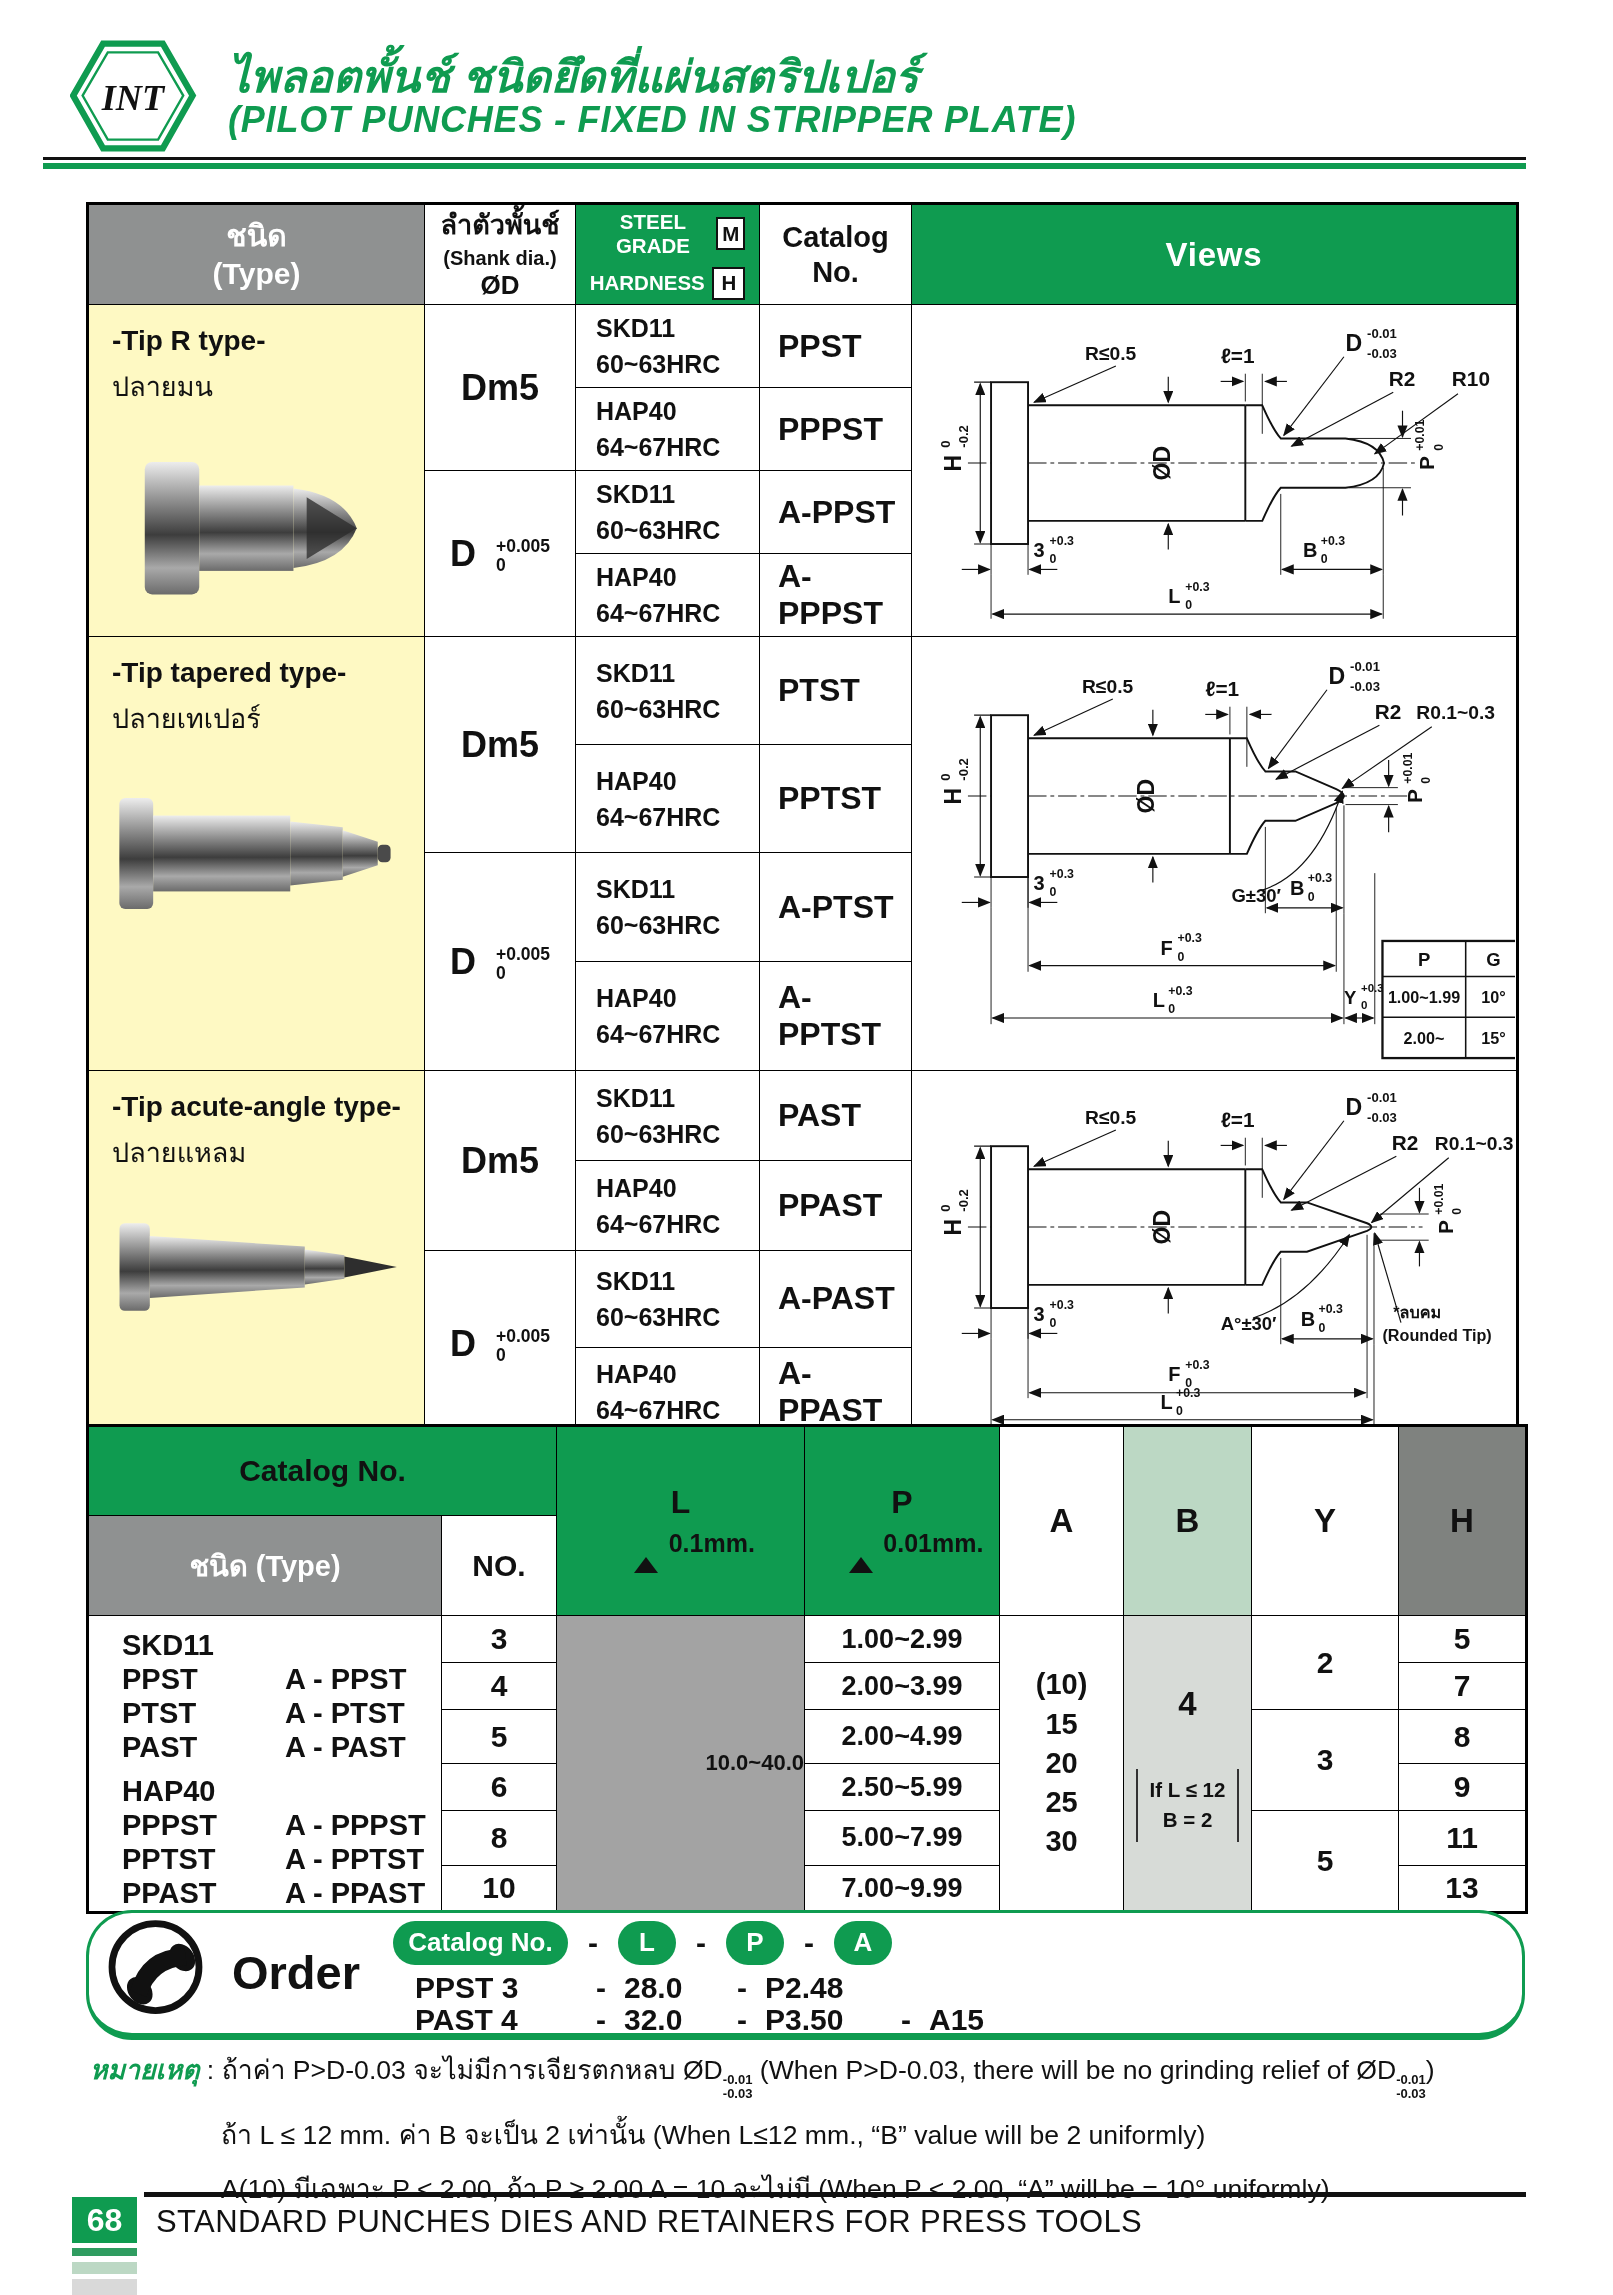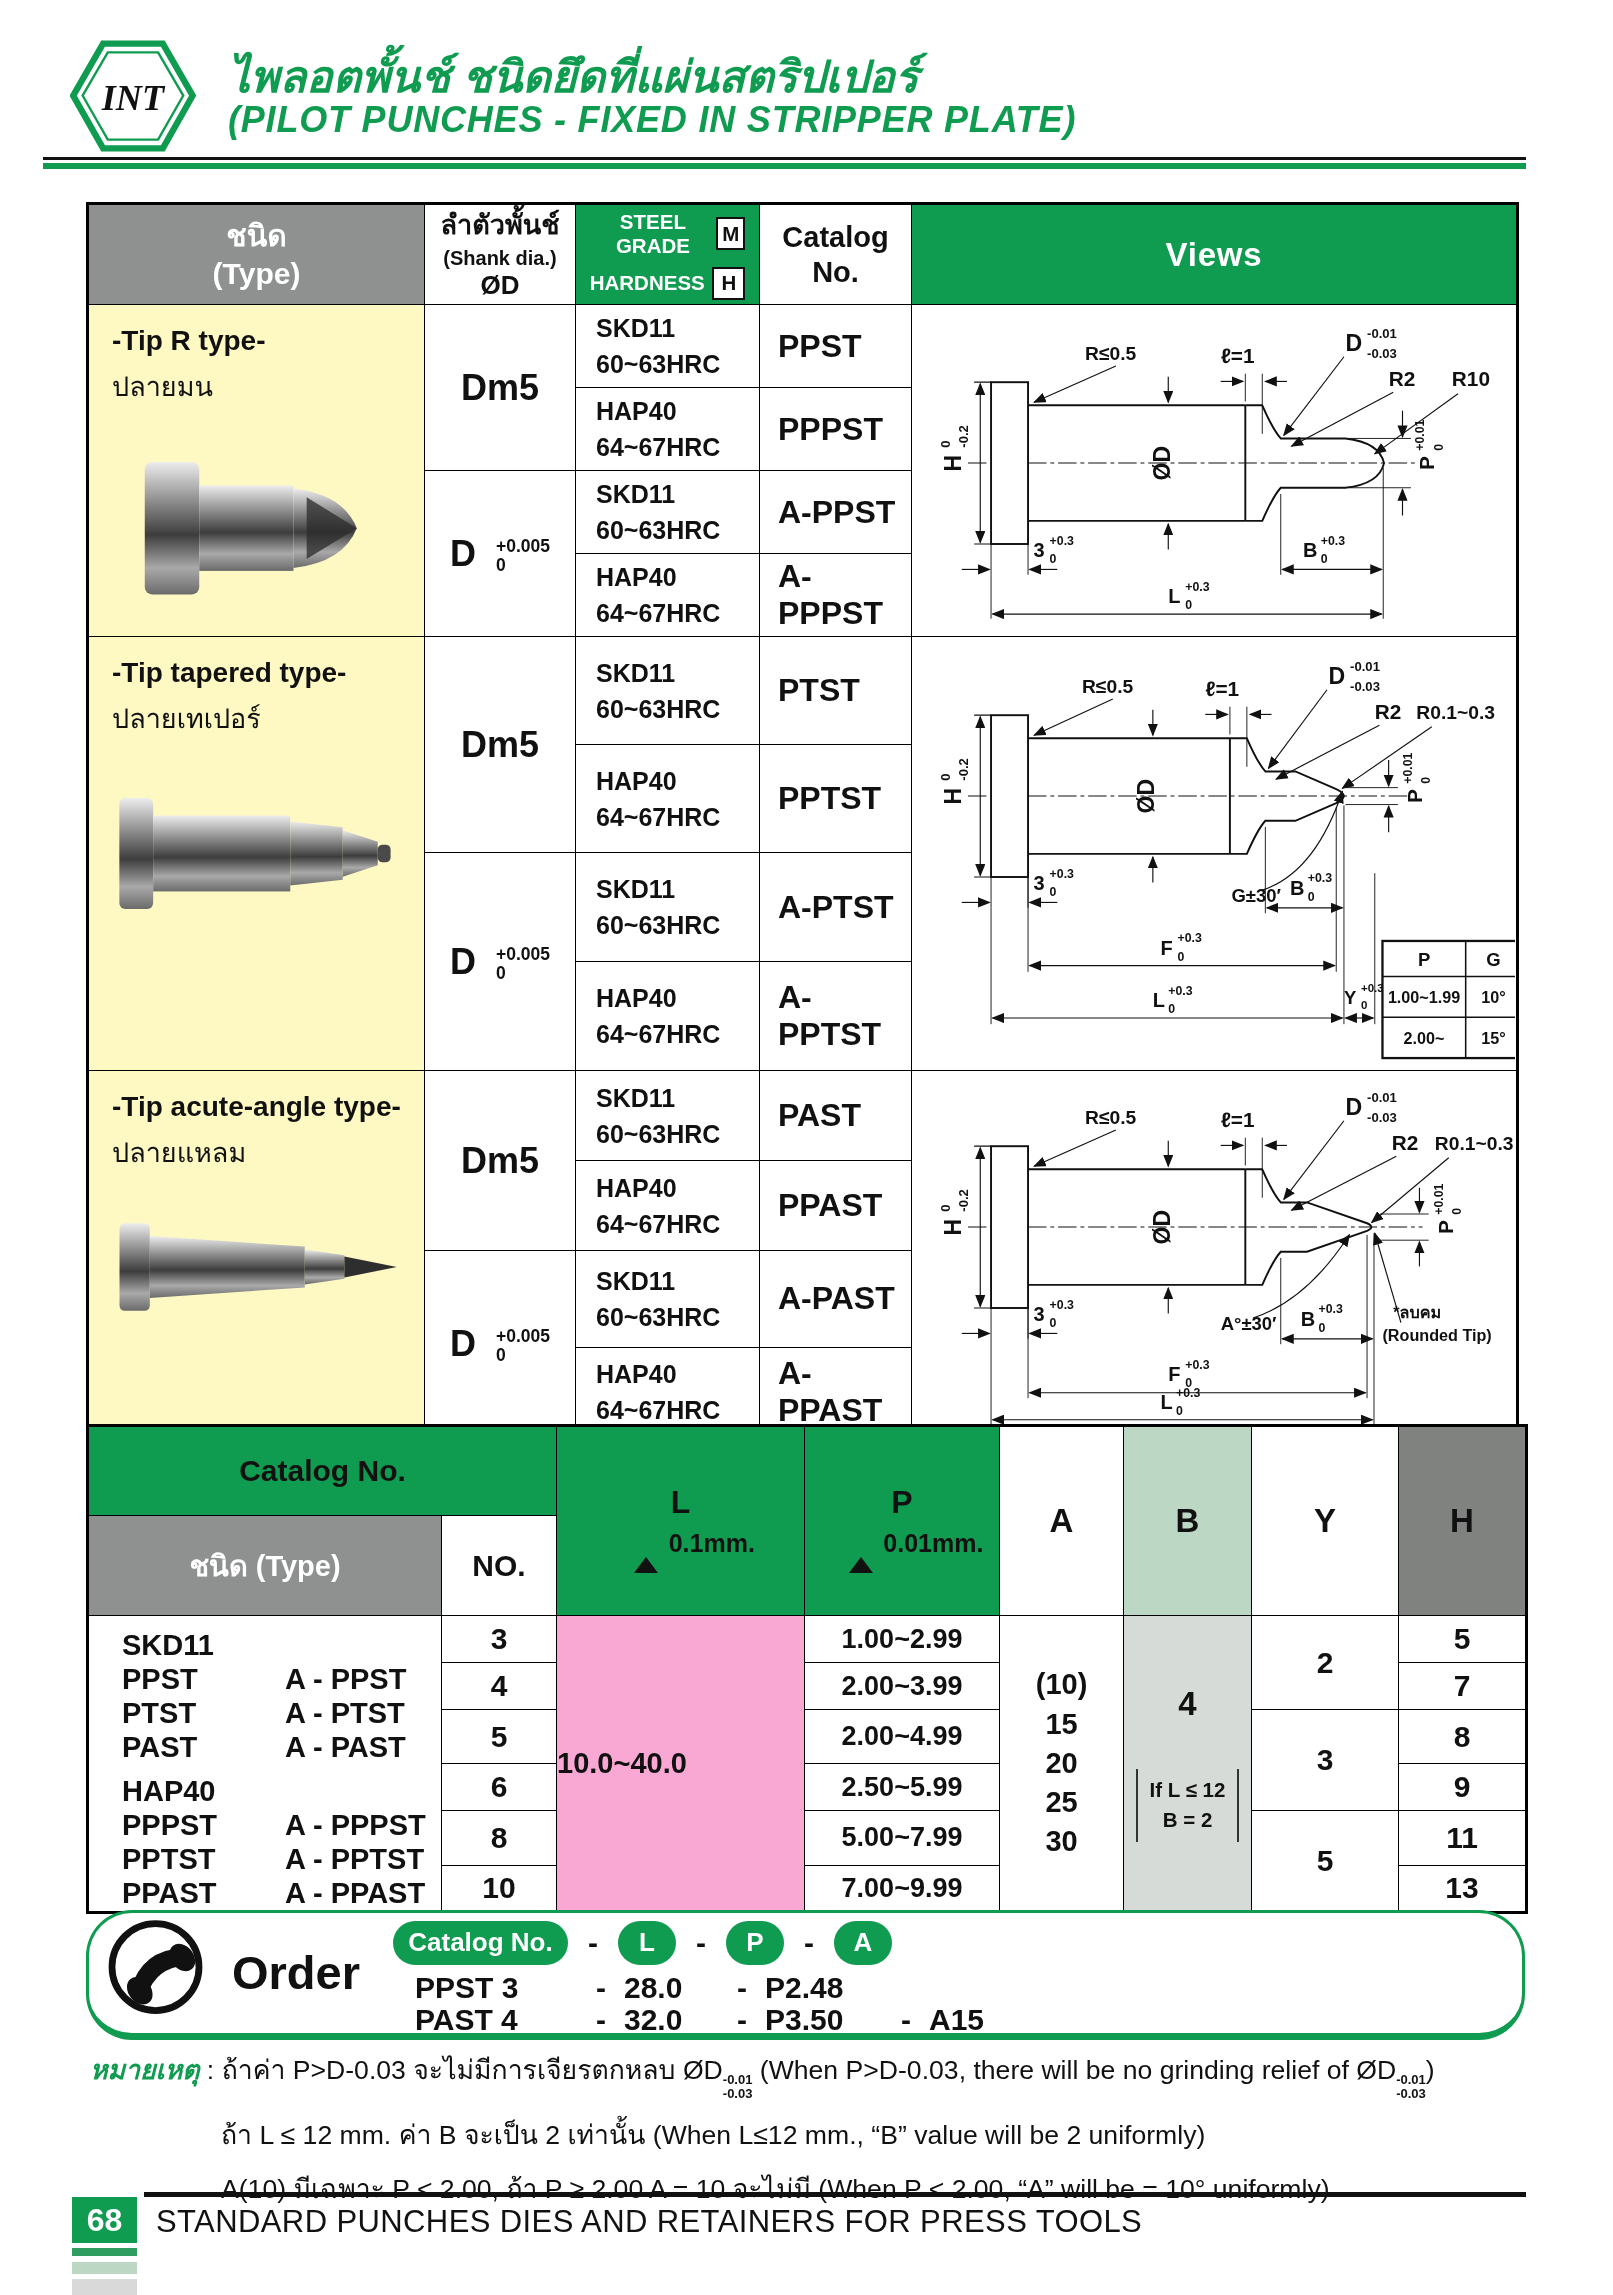--- a/index.html
+++ b/index.html
@@ -52,21 +52,21 @@
   .inc-row{display:flex;align-items:center;justify-content:center;gap:10.6px;margin-top:7.6px;font-size:25px;padding-left:28px;}
   .inc-icon{display:inline-block;}
   .tri{width:0;height:0;border-left:12px solid transparent;border-right:12px solid transparent;border-bottom:16.7px solid #111;margin:0 auto;}
   .bar{width:23px;height:3px;background:#111;margin:2.3px auto 0;}
   .typegrid{text-align:left;padding:12px 0 0 33px;}
   .tg-row{display:flex;height:34px;align-items:center;font-size:29px;font-weight:bold;}
   .tg-row .c1{width:163px;}
   .tg-gap{height:10.6px;}
   .cell-num{font-size:30px;font-weight:bold;text-align:center;}
   .cell-range{font-size:27px;font-weight:bold;text-align:center;}
-  .l-cell{font-size:29px;font-weight:bold;text-align:left;background:#f9a8d4;}
+  .l-cell{font-size:22px;font-weight:bold;text-align:right;background:#a3a3a3;}
   .a-cell{background:#fff;text-align:center;font-size:29px;font-weight:bold;line-height:1.35;}
   .b-cell{background:#d7dbd7;text-align:center;}
   .b-val{font-size:33px;font-weight:bold;margin-bottom:46px;}
   .bracket{display:inline-block;border-left:2.3px solid #333;border-right:2.3px solid #333;padding:6px 12px;font-size:20.5px;font-weight:bold;line-height:1.5;}
   
   .order-box{position:absolute;left:86px;top:1910px;width:1433px;height:120px;
              border:3px solid #0f9b50;border-bottom-width:7.6px;border-radius:46px;background:#fff;}
   .phone{position:absolute;left:13.7px;top:3px;}
   .order-label{position:absolute;left:143px;top:32px;font-size:47px;font-weight:bold;}
   .pill-row{position:absolute;left:304px;top:7.6px;display:flex;align-items:center;gap:20px;}

